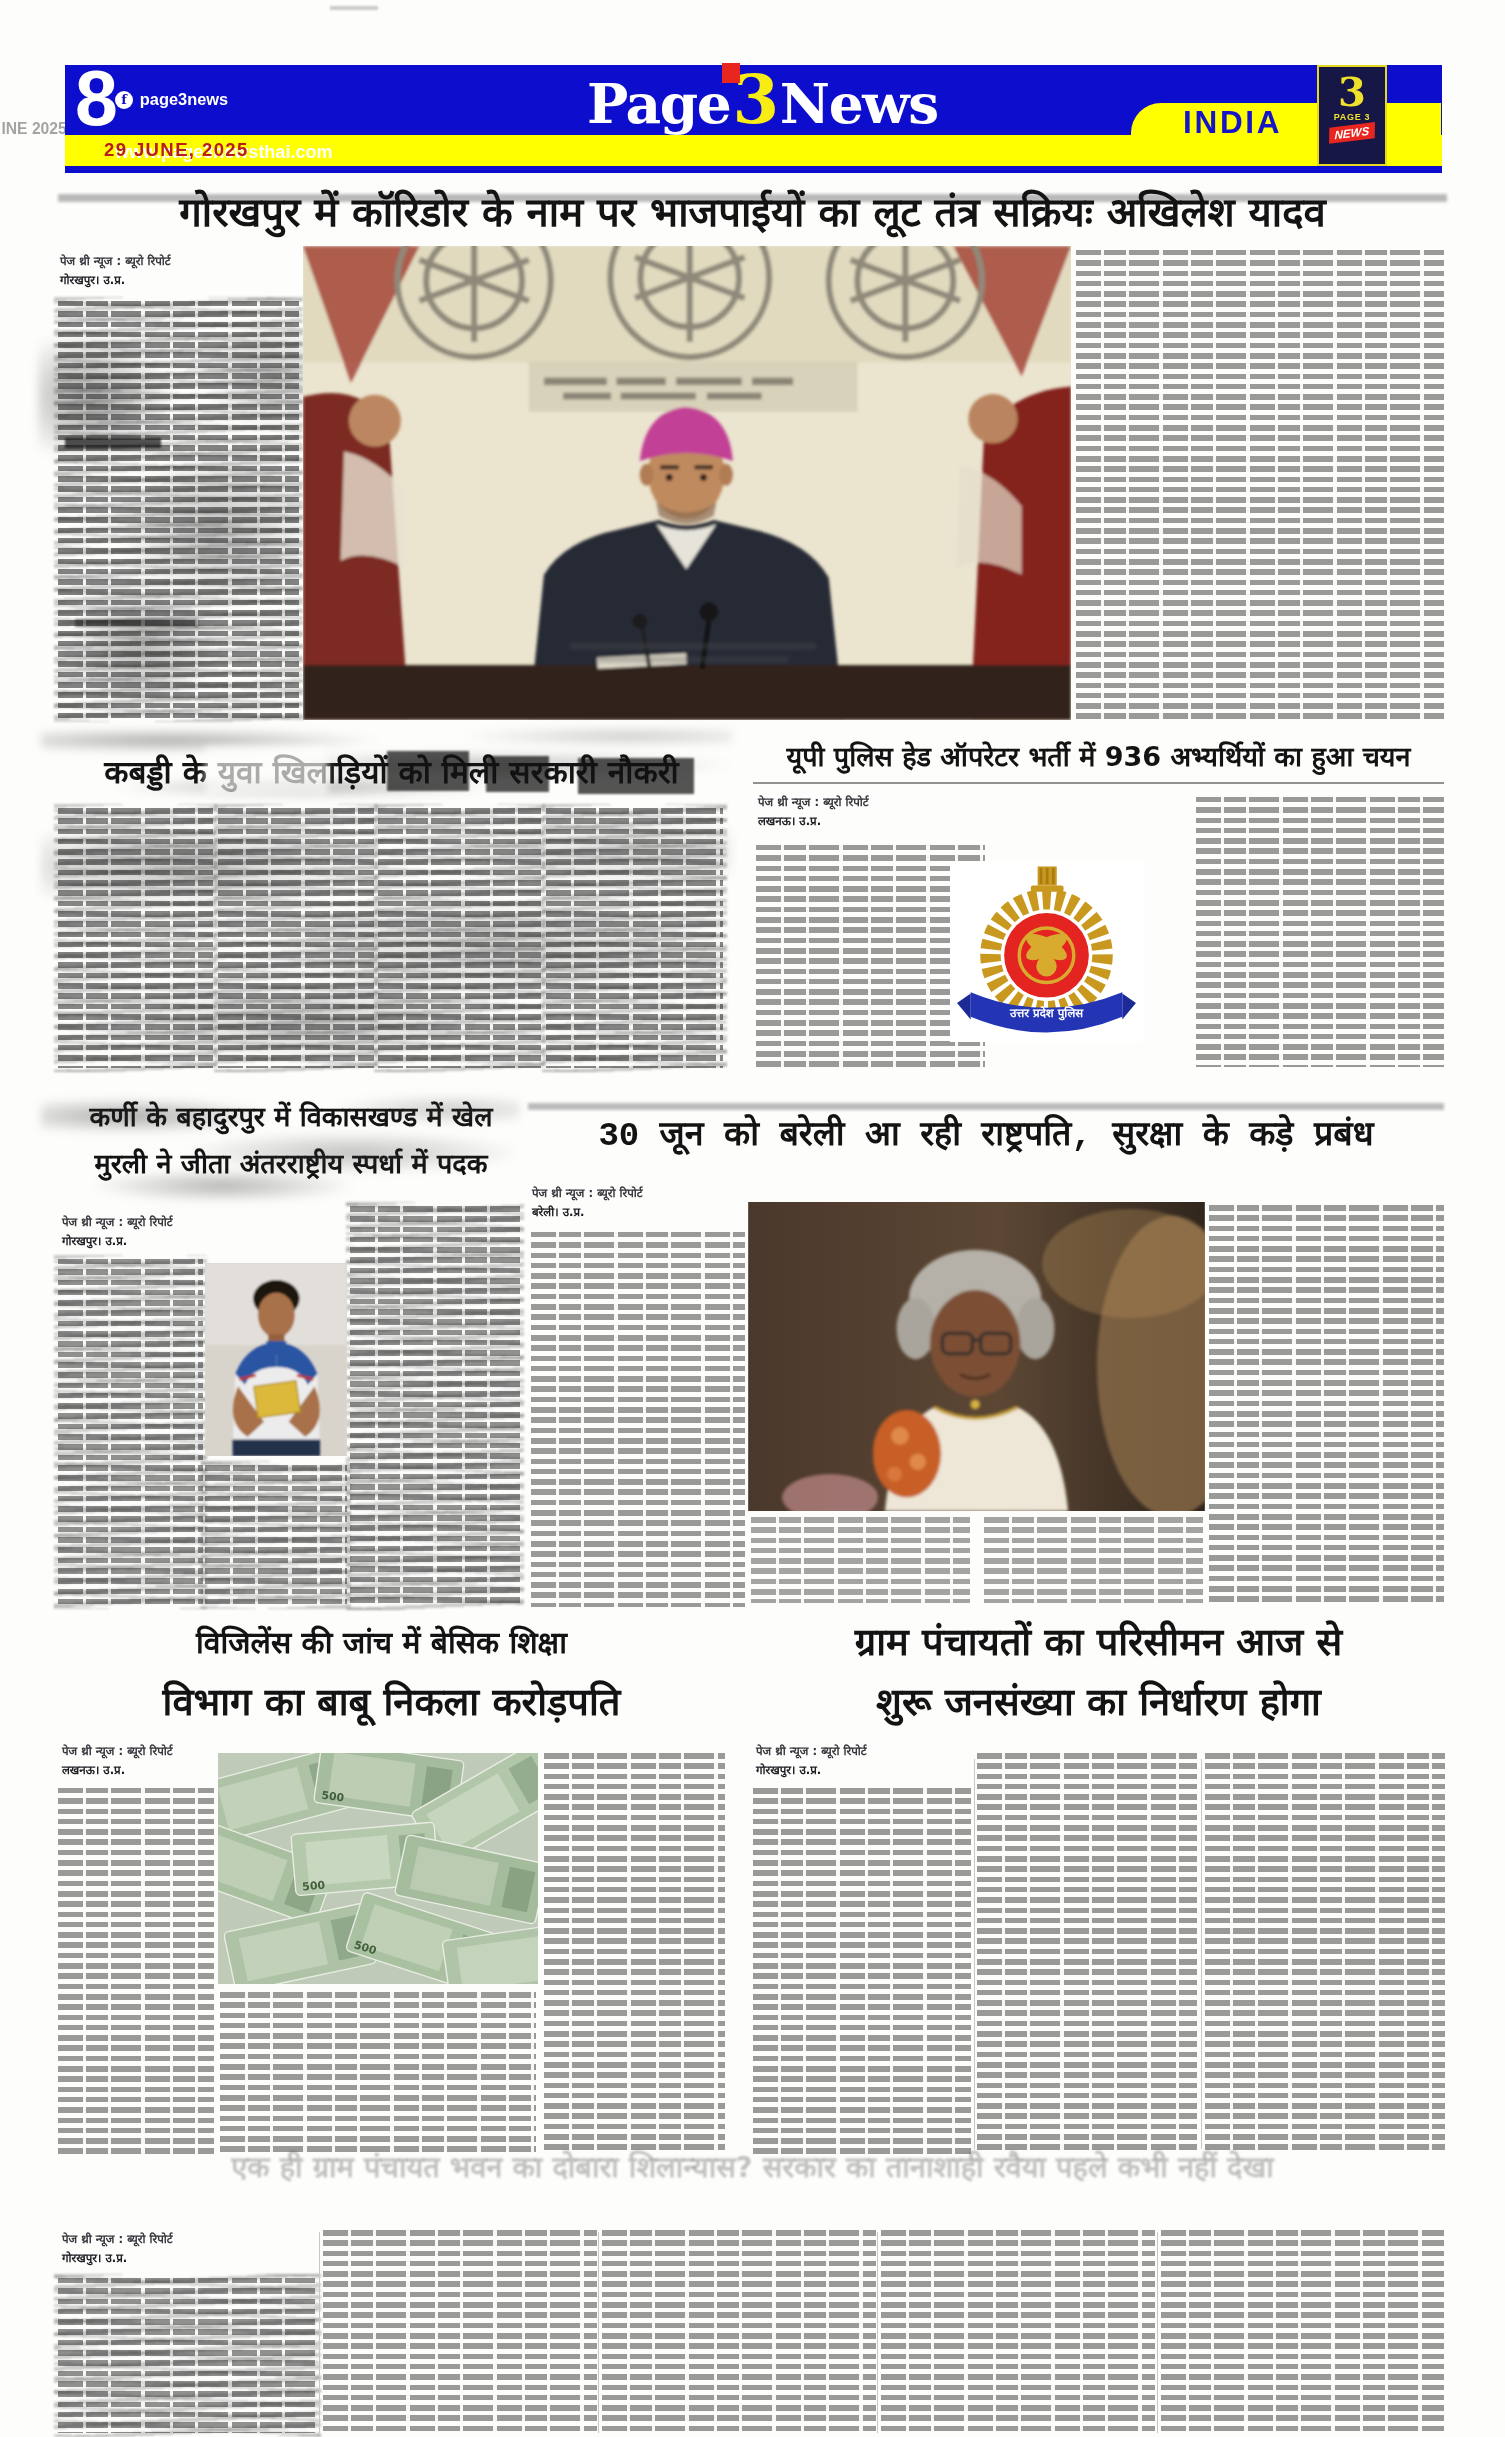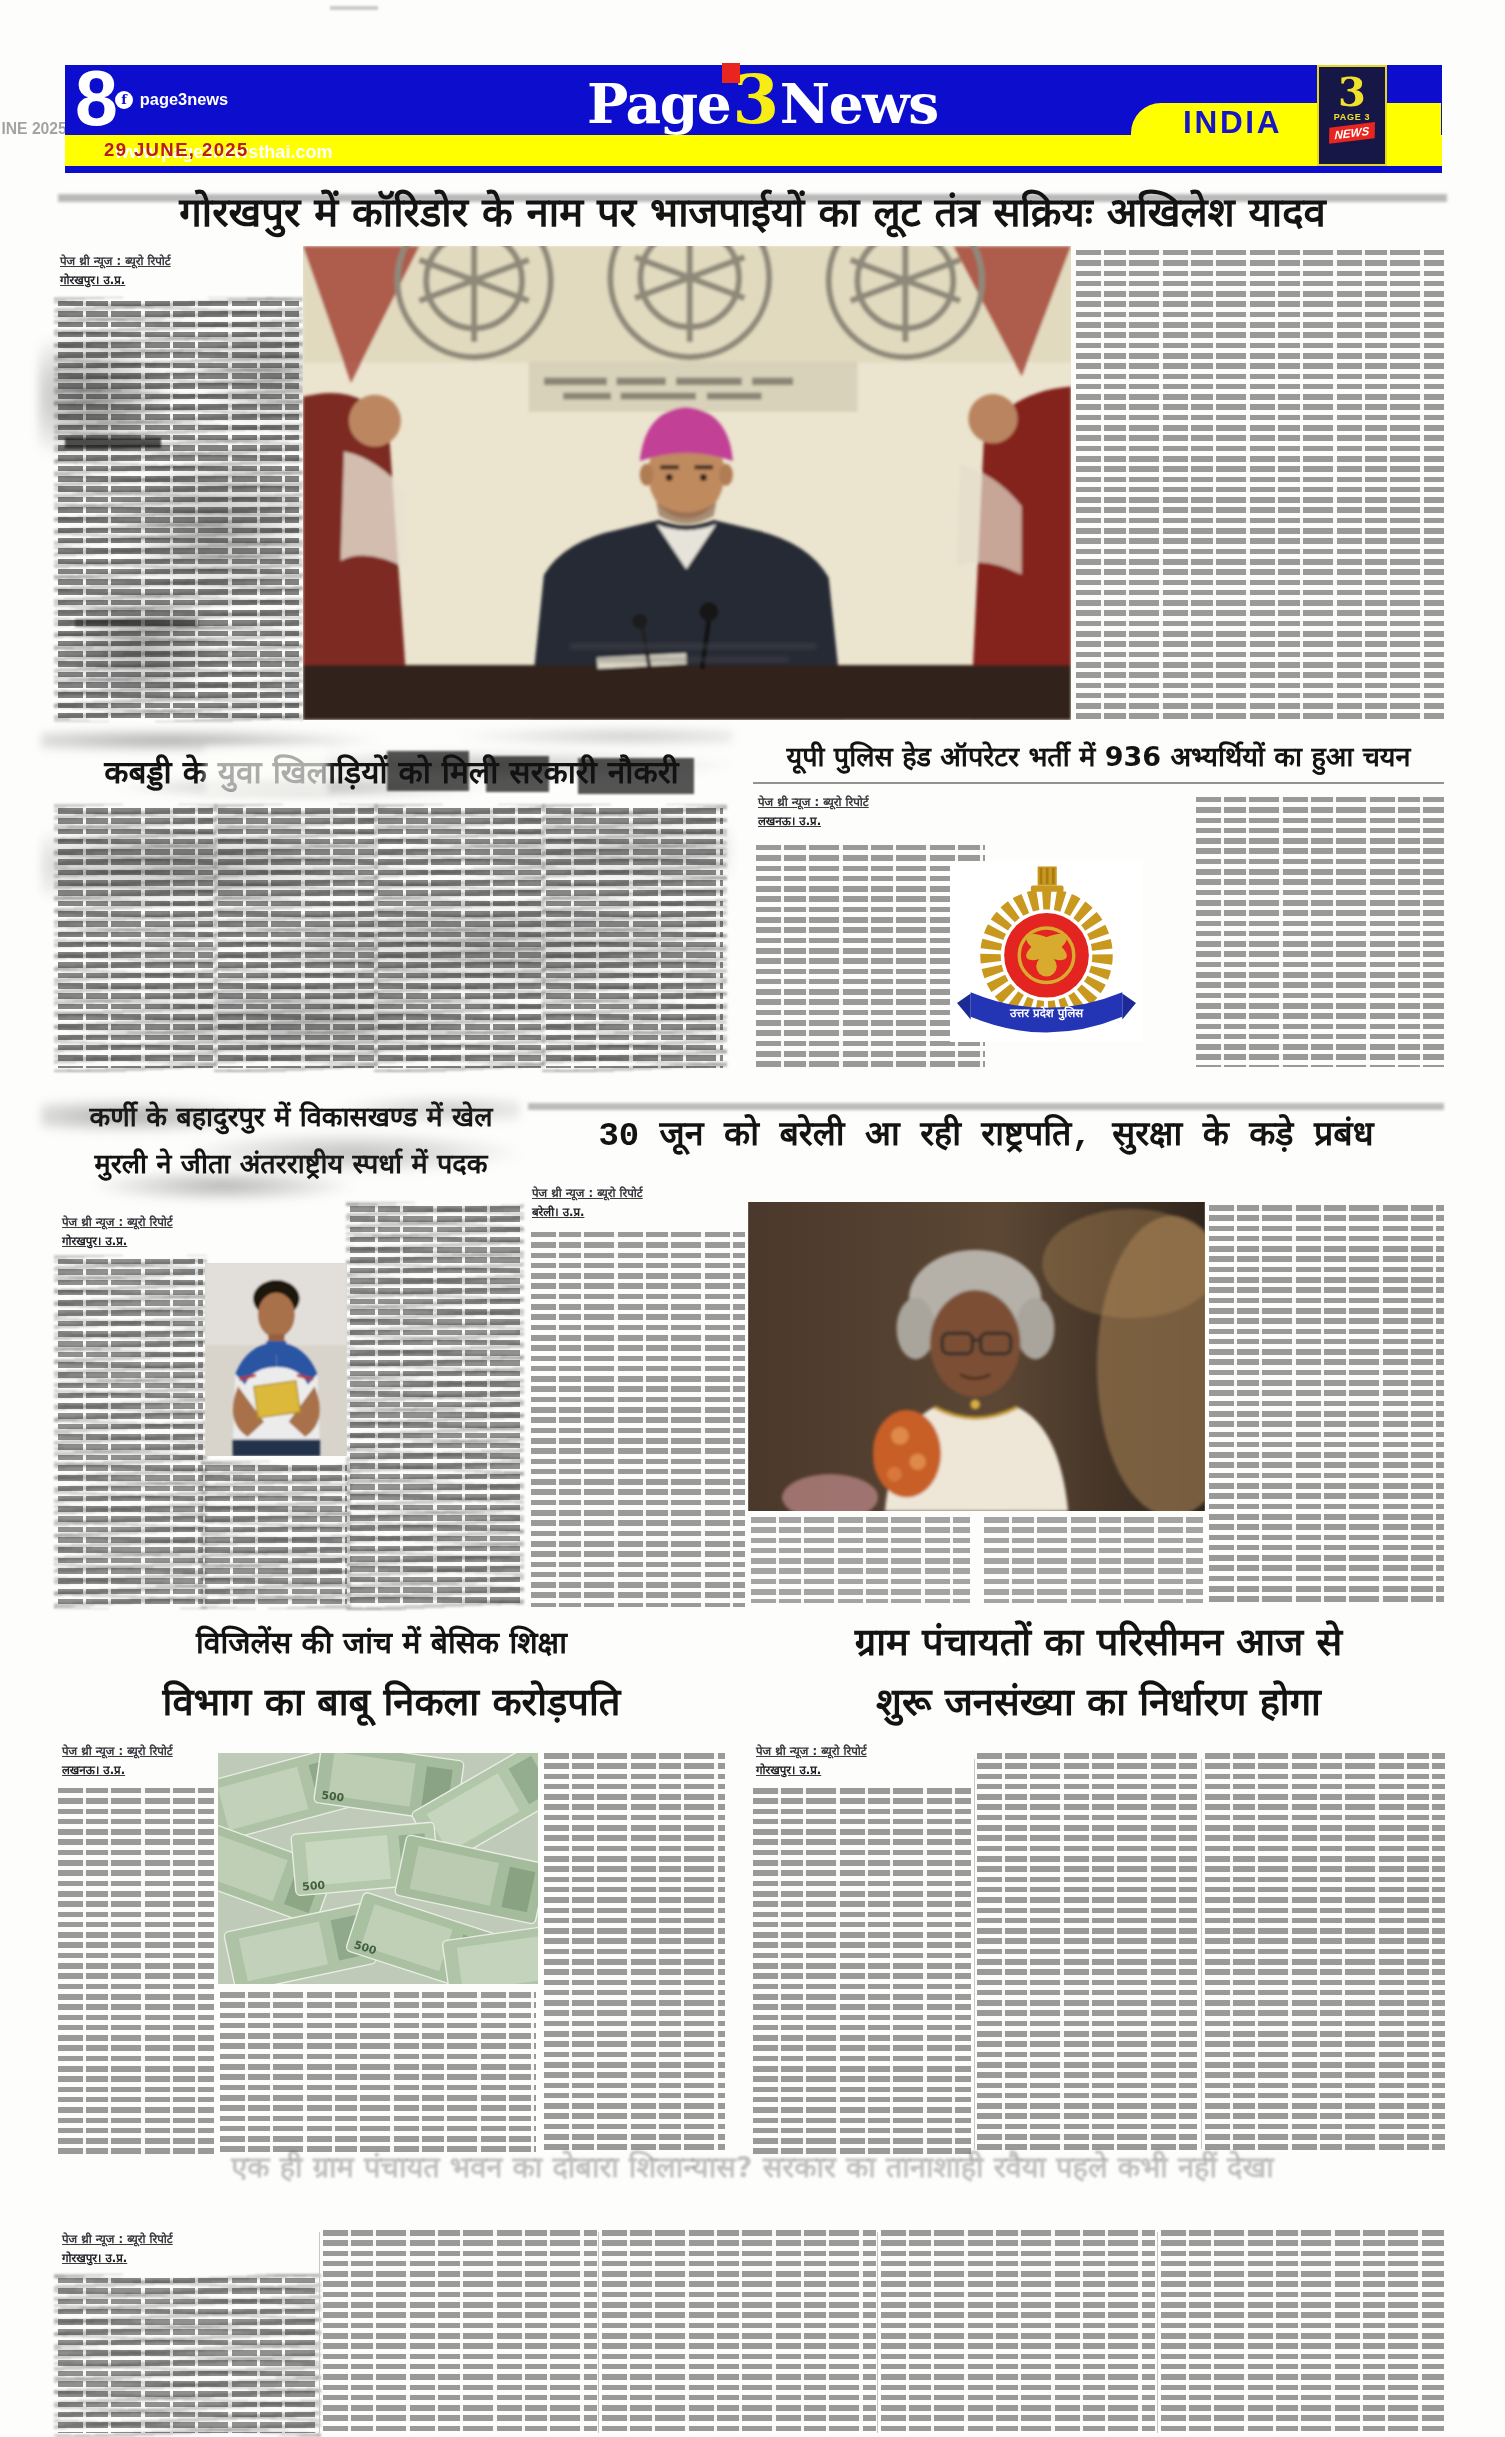--- a/index.html
+++ b/index.html
@@ -30,21 +30,21 @@
                 transform:rotate(-7deg) skewX(-8deg);padding:1.4px 5.5px;font-family:"Liberation Sans",sans-serif;}
   .yellowstrip{background:#ffff00;}
   .dateline-strip{font-size:18.5px;font-weight:700;color:#b91c1c;letter-spacing:1.4px;filter:blur(0.4px);
                   font-family:"Liberation Sans",sans-serif;text-align:right;}
   .ghosttext{color:rgba(90,90,90,.55);font-size:15.7px;font-weight:700;filter:blur(0.7px);
              font-family:"Liberation Sans",sans-serif;}
 
   
   .hl{position:absolute;font-weight:700;color:#131313;text-align:center;white-space:nowrap;}
   .echo{color:rgba(80,80,80,.35);filter:blur(1.1px);}
-  .byline{position:absolute;font-size:11.6px;color:#3c3c3c;line-height:1.6;filter:blur(0.2px);text-decoration:underline;}
+  .byline{position:absolute;font-size:11.6px;color:#3c3c3c;line-height:1.6;filter:blur(0.2px);}
   .byline .credit{font-weight:700;color:#38383f;}
   .byline .place{font-weight:700;color:#1e1e24;}
   .rule{position:absolute;background:#3a3a3a;opacity:.55;}
 
   
   .greek{position:absolute;--ink:.5;filter:blur(0.3px);
      background-image:repeating-linear-gradient(180deg, rgba(55,55,55,var(--ink)) 0 5.5px, transparent 5.5px 10.3px);}
   .greek::before{content:"";position:absolute;inset:0;background-image:
      repeating-linear-gradient(90deg, transparent 0 25px, rgba(253,253,251,.95) 25px 28px,
        transparent 28px 50px, rgba(253,253,251,.95) 50px 53px,

